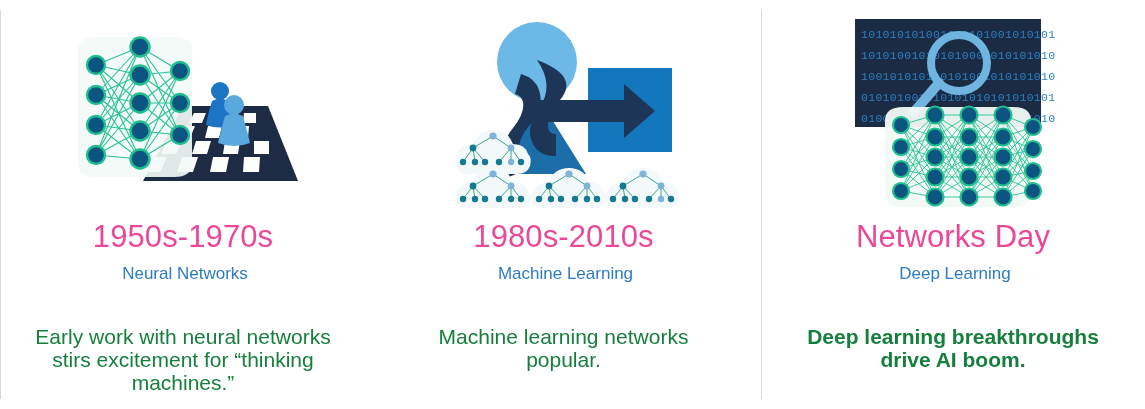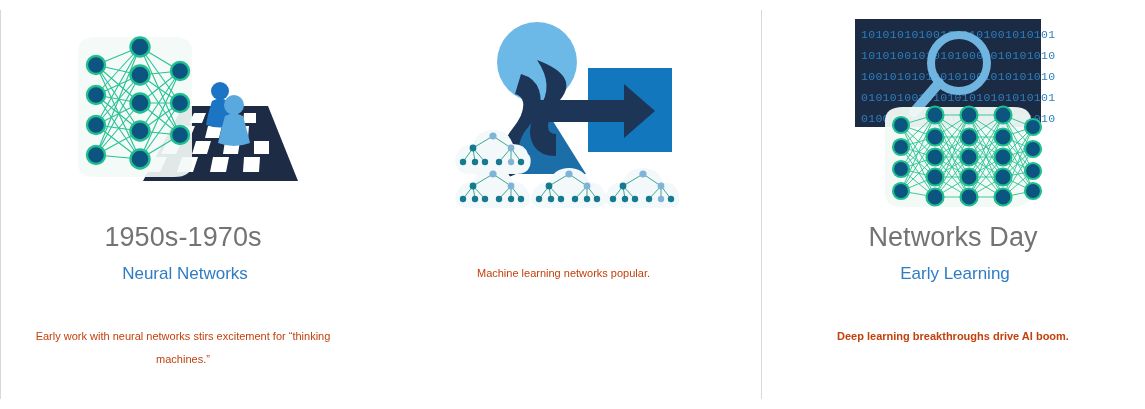--- a/index.html
+++ b/index.html
@@ -43,40 +43,40 @@
   .art {
     height: 222px;
     width: 100%;
     display: flex;
     align-items: center;
     justify-content: center;
   }
   .art svg { display: block; }
 
   .era {
-    font-size: 27px;
+    font-size: 31px;
     line-height: 30px;
-    color: #737373;
+    color: #ec4899;
     font-weight: 400;
     letter-spacing: 0.1px;
     text-align: center;
     margin: 0;
   }
   .topic {
     font-size: 17px;
     line-height: 22px;
     color: #2e7cc4;
     text-align: center;
     margin: 11px 0 0 4px;
     font-weight: 400;
   }
   .desc {
-    font-size: 11px;
+    font-size: 21px;
     line-height: 23px;
-    color: #c2410c;
+    color: #15803d;
     text-align: center;
     margin: 40px 0 0 0;
     max-width: 300px;
     font-weight: 400;
   }
   .desc-wide { max-width: 310px; font-weight: bold; }
 </style>
 </head>
 <body>
 
@@ -235,20 +235,22 @@
           <circle cx="164" cy="185" r="3.2" fill="#157a8f"></circle>
               <circle cx="176" cy="185" r="3.2" fill="#157a8f"></circle>
               <circle cx="186" cy="185" r="3.2" fill="#157a8f"></circle>
           <circle cx="200" cy="185" r="3.2" fill="#157a8f"></circle>
               <circle cx="212" cy="185" r="3.2" fill="#7fb4d8"></circle>
               <circle cx="222" cy="185" r="3.2" fill="#157a8f"></circle>
             </g>
         </g>
       </svg>
     </div>
+    <div class="era">1980s-2010s</div>
+    <div class="topic">Machine Learning</div>
     <div class="desc">Machine learning networks popular.</div>
   </div>
 
   <div class="panel panel-3">
     <div class="art">
       <svg width="205" height="200" viewBox="0 0 205 200">
 
         <g>
           <rect x="4" y="8" width="186" height="108" fill="#1c2b44"></rect>
           <text x="10" y="27" font-family="'Liberation Mono',monospace" font-size="11.5" letter-spacing="0.3" fill="#2b7fc0">10101010100101010100101010100101010</text>
@@ -308,17 +310,17 @@
               <circle cx="152" cy="186" r="8.5"></circle>
             <circle cx="182" cy="116" r="8"></circle>
               <circle cx="182" cy="138" r="8"></circle>
               <circle cx="182" cy="160" r="8"></circle>
               <circle cx="182" cy="180" r="8"></circle>
           </g>
         </g>
       </svg>
     </div>
     <div class="era">Networks Day</div>
-    <div class="topic">Early Learning</div>
+    <div class="topic">Deep Learning</div>
     <div class="desc desc-wide">Deep learning breakthroughs drive AI boom.</div>
   </div>
 
 </div>
 
 </body></html>

